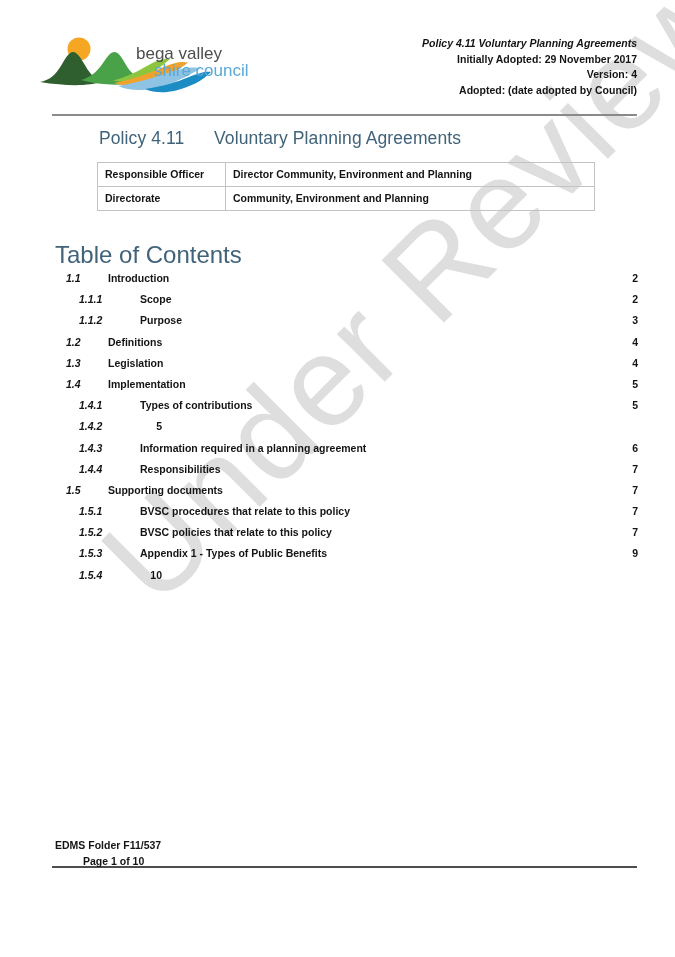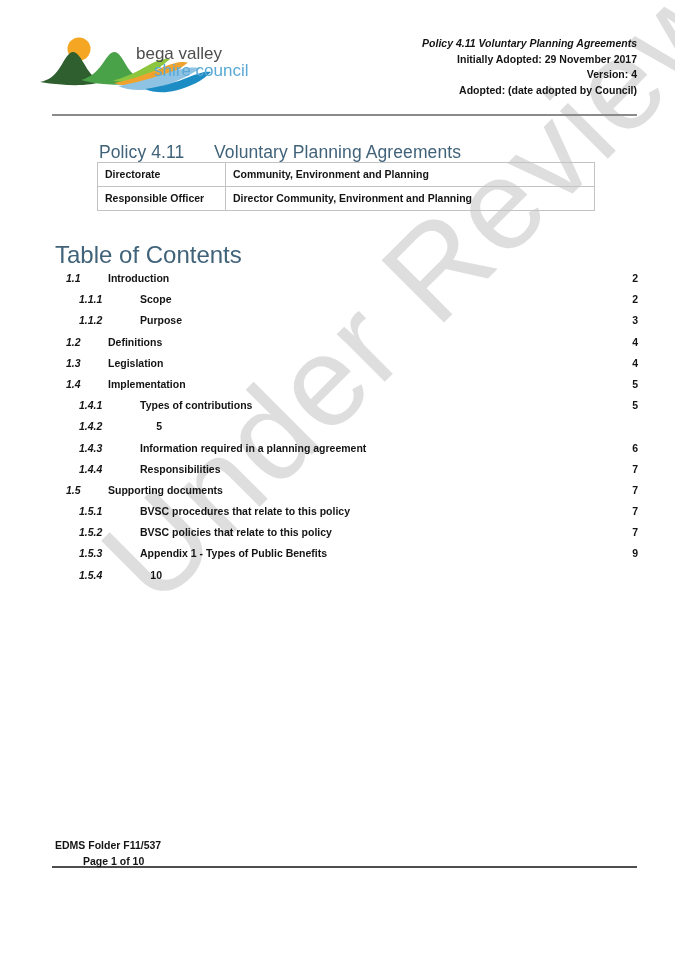--- a/index.html
+++ b/index.html
@@ -104,21 +104,20 @@
     top: 128px;
     font-size: 17.5px;
     color: #41637a;
     font-weight: 400;
     letter-spacing: 0.1px;
     white-space: nowrap;
   }
   .doc-title .title-num {
     display: inline-block;
     width: 115px;
-    margin-top: 14px;
   }
 
   
   .info-table {
     position: absolute;
     left: 97px;
     top: 162px;
     width: 498px;
     border-collapse: collapse;
     font-size: 10.5px;
@@ -245,26 +244,26 @@
 
     <div class="header-rule"></div>
 
     <div class="doc-title">
       <span class="title-num">Policy 4.11</span><span>Voluntary Planning Agreements</span>
     </div>
 
     <table class="info-table">
       <tbody>
         <tr>
+          <td class="label">Responsible Officer</td>
+          <td>Director Community, Environment and Planning</td>
+        </tr>
+        <tr>
           <td class="label">Directorate</td>
           <td>Community, Environment and Planning</td>
-        </tr>
-        <tr>
-          <td class="label">Responsible Officer</td>
-          <td>Director Community, Environment and Planning</td>
         </tr>
       </tbody>
     </table>
 
     <div class="toc-heading">Table of Contents</div>
 
     <div class="toc" id="toc-list">
         <div class="toc-row lvl1">
           <span class="num">1.1</span>
           <span class="txt">Introduction</span>

